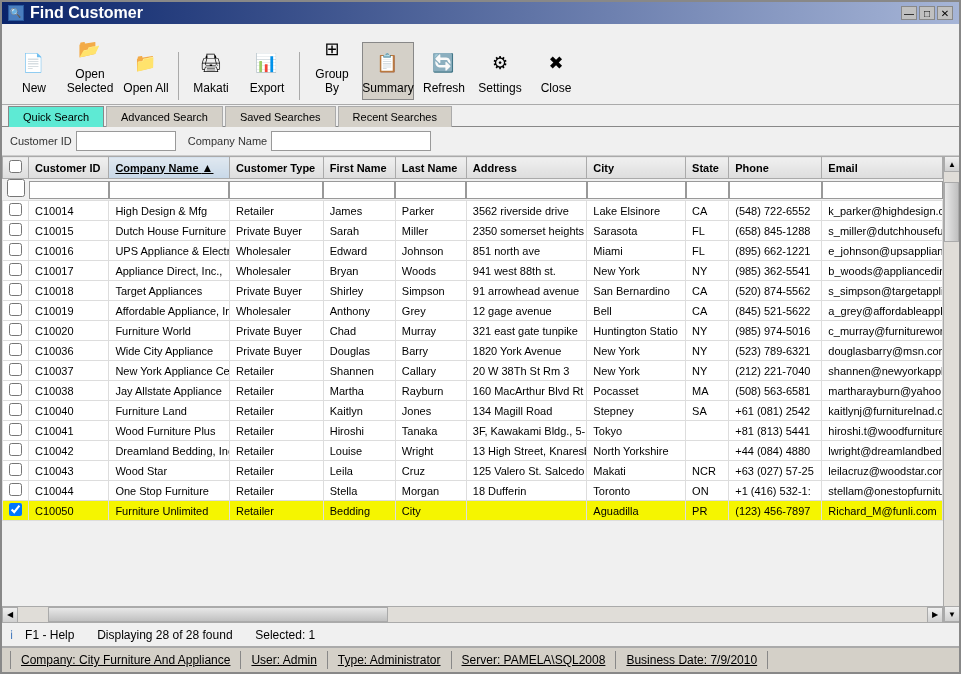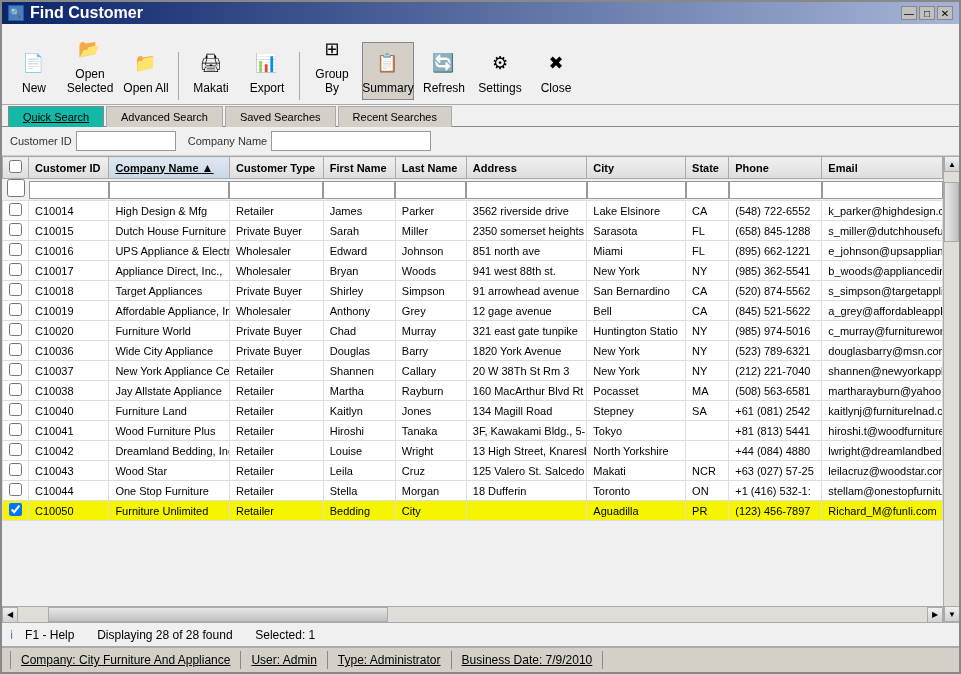--- a/index.html
+++ b/index.html
@@ -54,21 +54,21 @@
       padding: 4px 14px;
       border: 1px solid #aaa;
       border-bottom: none;
       background: #d4d0c8;
       cursor: pointer;
       font-size: 11px;
       margin-right: 2px;
       position: relative;
       top: 1px;
     }
-    .tab.active { background: #14b8a6; border-color: #888; font-weight: normal; text-decoration: underline; }
+    .tab.active { background: #5eead4; border-color: #888; font-weight: normal; }
     
     .search-header {
       background: #f0f0f0;
       padding: 4px 8px;
       display: flex; gap: 12px; align-items: center;
       border-bottom: 1px solid #ccc;
     }
     .search-field { display: flex; align-items: center; gap: 4px; }
     .search-label { font-size: 11px; color: #333; }
     .search-input { height: 20px; width: 140px; border: 1px solid #999; padding: 1px 3px; background: white; }
@@ -568,15 +568,16 @@
     <span> &nbsp;&nbsp;</span>
     <span>Displaying 28 of 28 found</span>
     <span> &nbsp;&nbsp;</span>
     <span>Selected: 1</span>
   </div>
 
   <div class="bottom-bar">
     <div class="bottom-segment">Company: City Furniture And Appliance</div>
     <div class="bottom-segment">User: Admin</div>
     <div class="bottom-segment">Type: Administrator</div>
+    <div class="bottom-segment">Server: PAMELA\SQL2008</div>
     <div class="bottom-segment">Business Date: 7/9/2010</div>
   </div>
 </div>
 
 </body></html>

